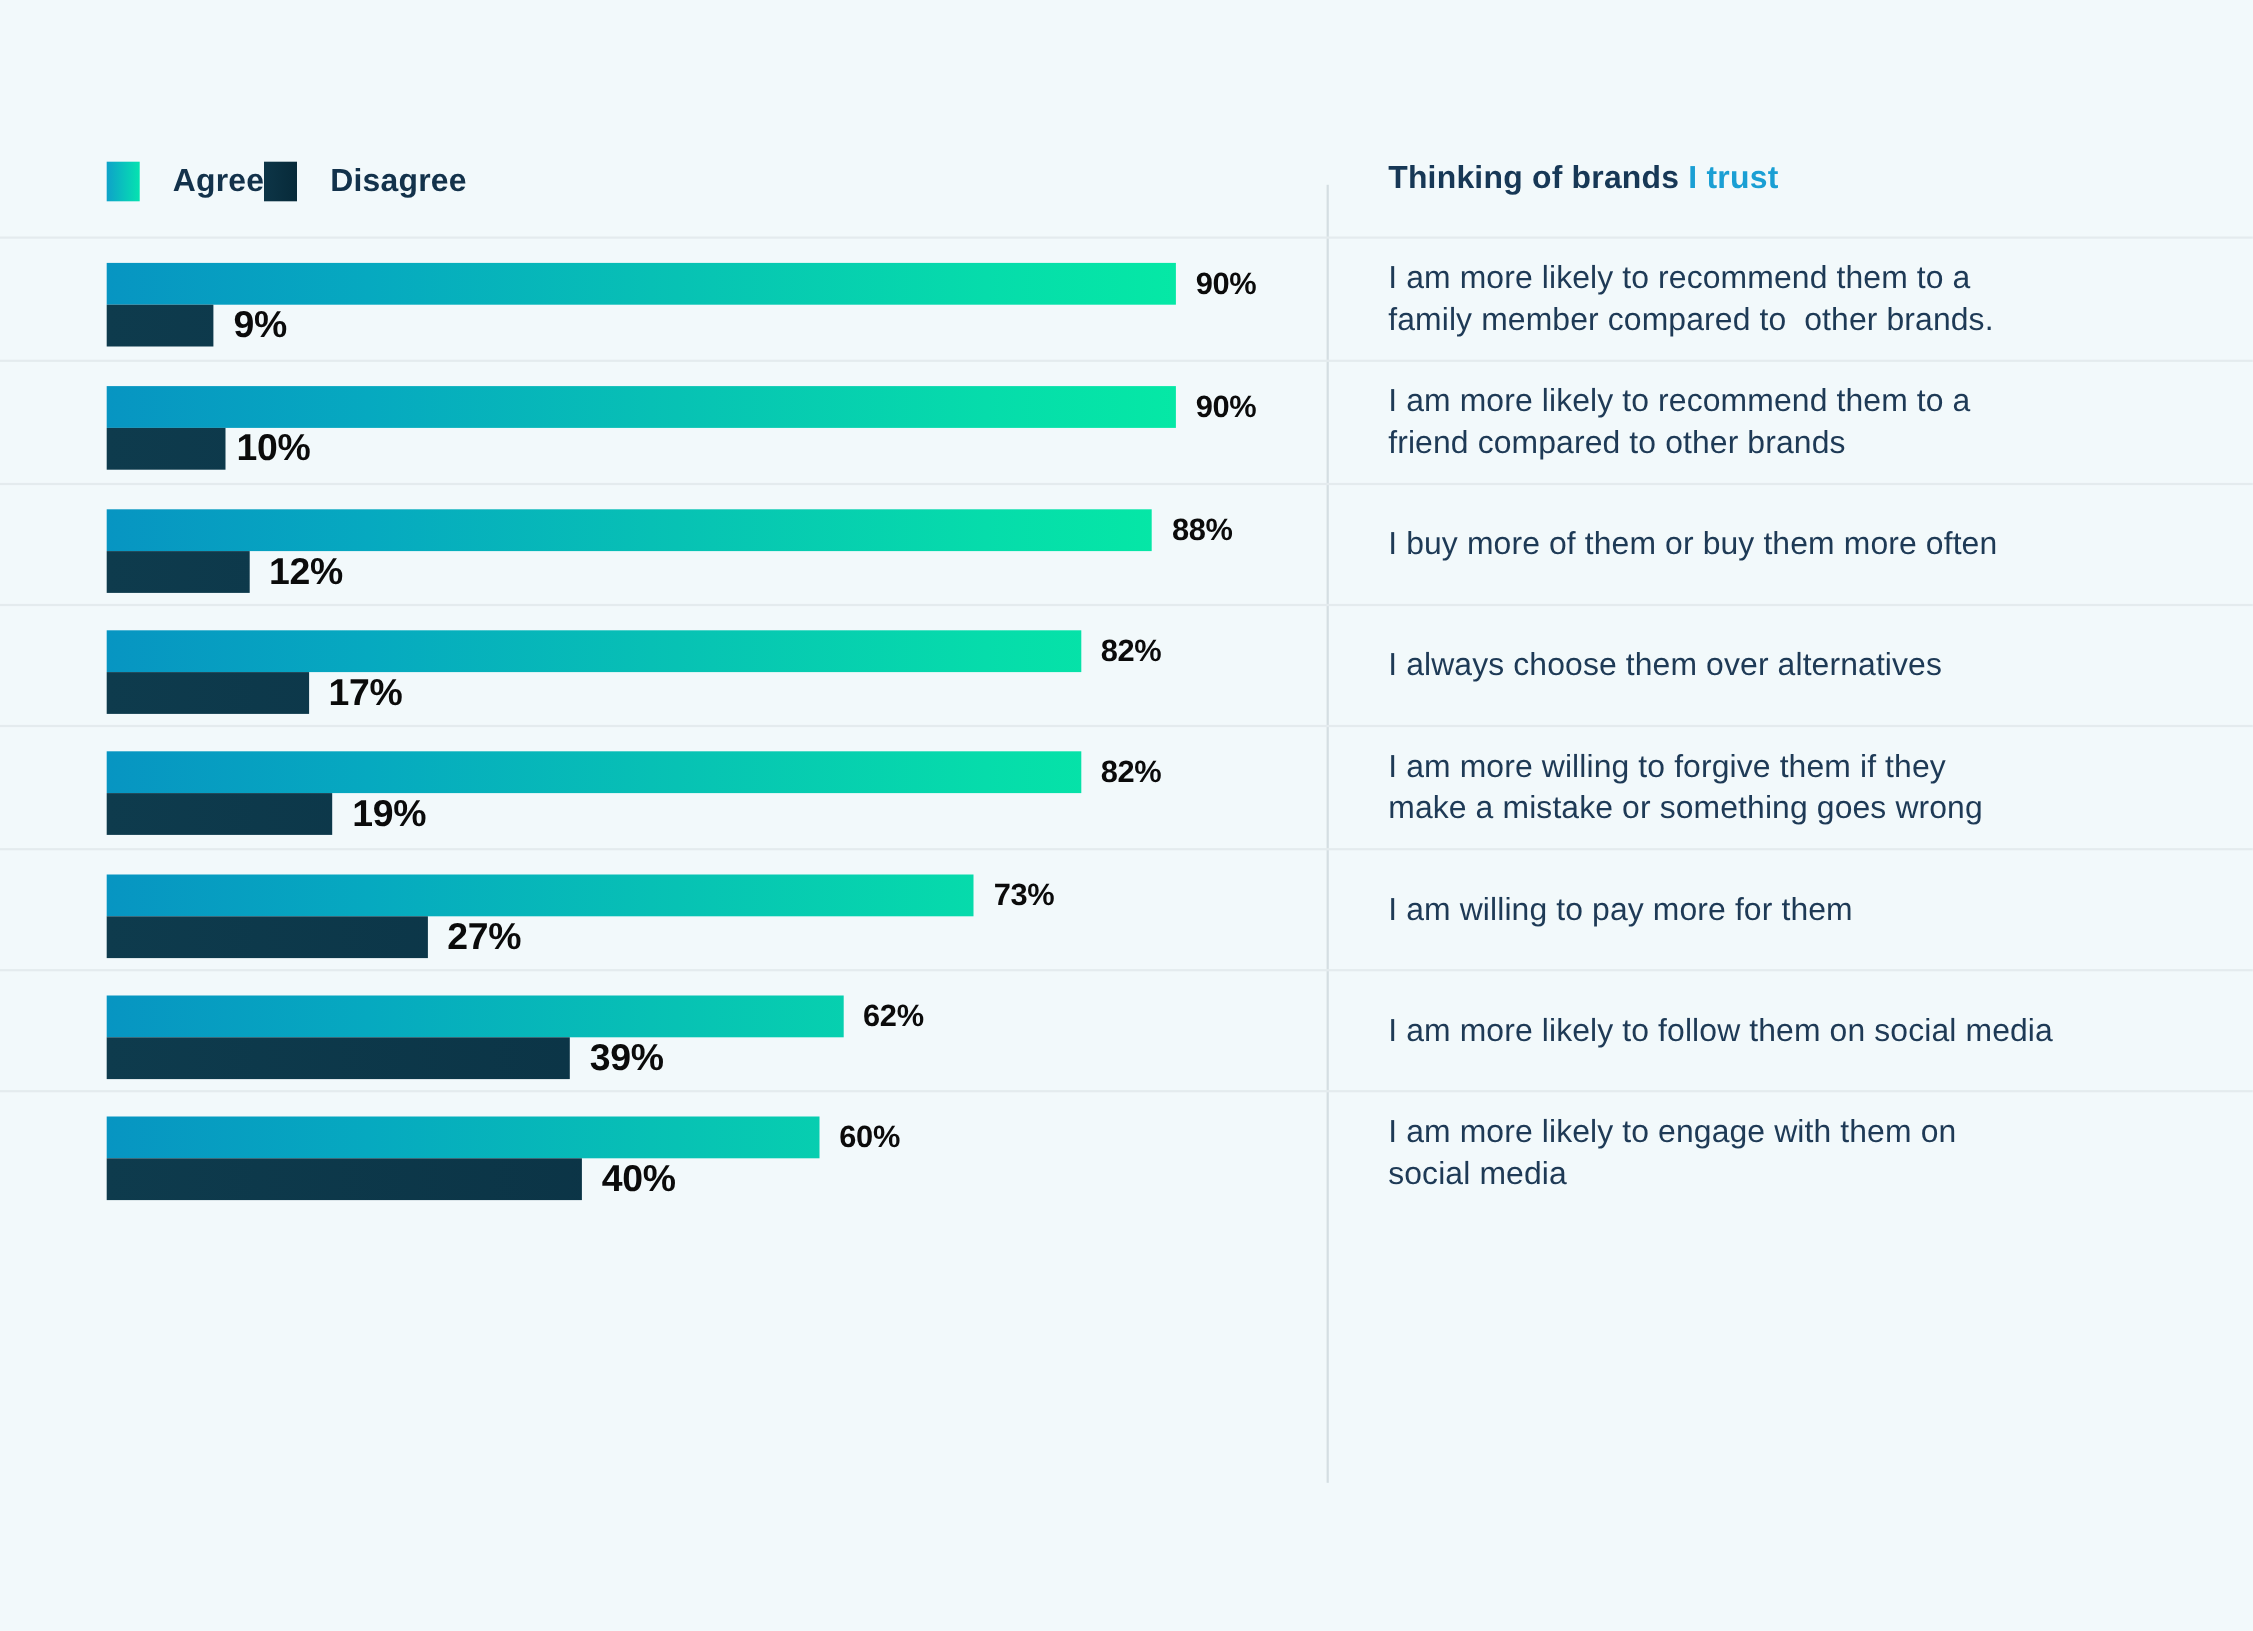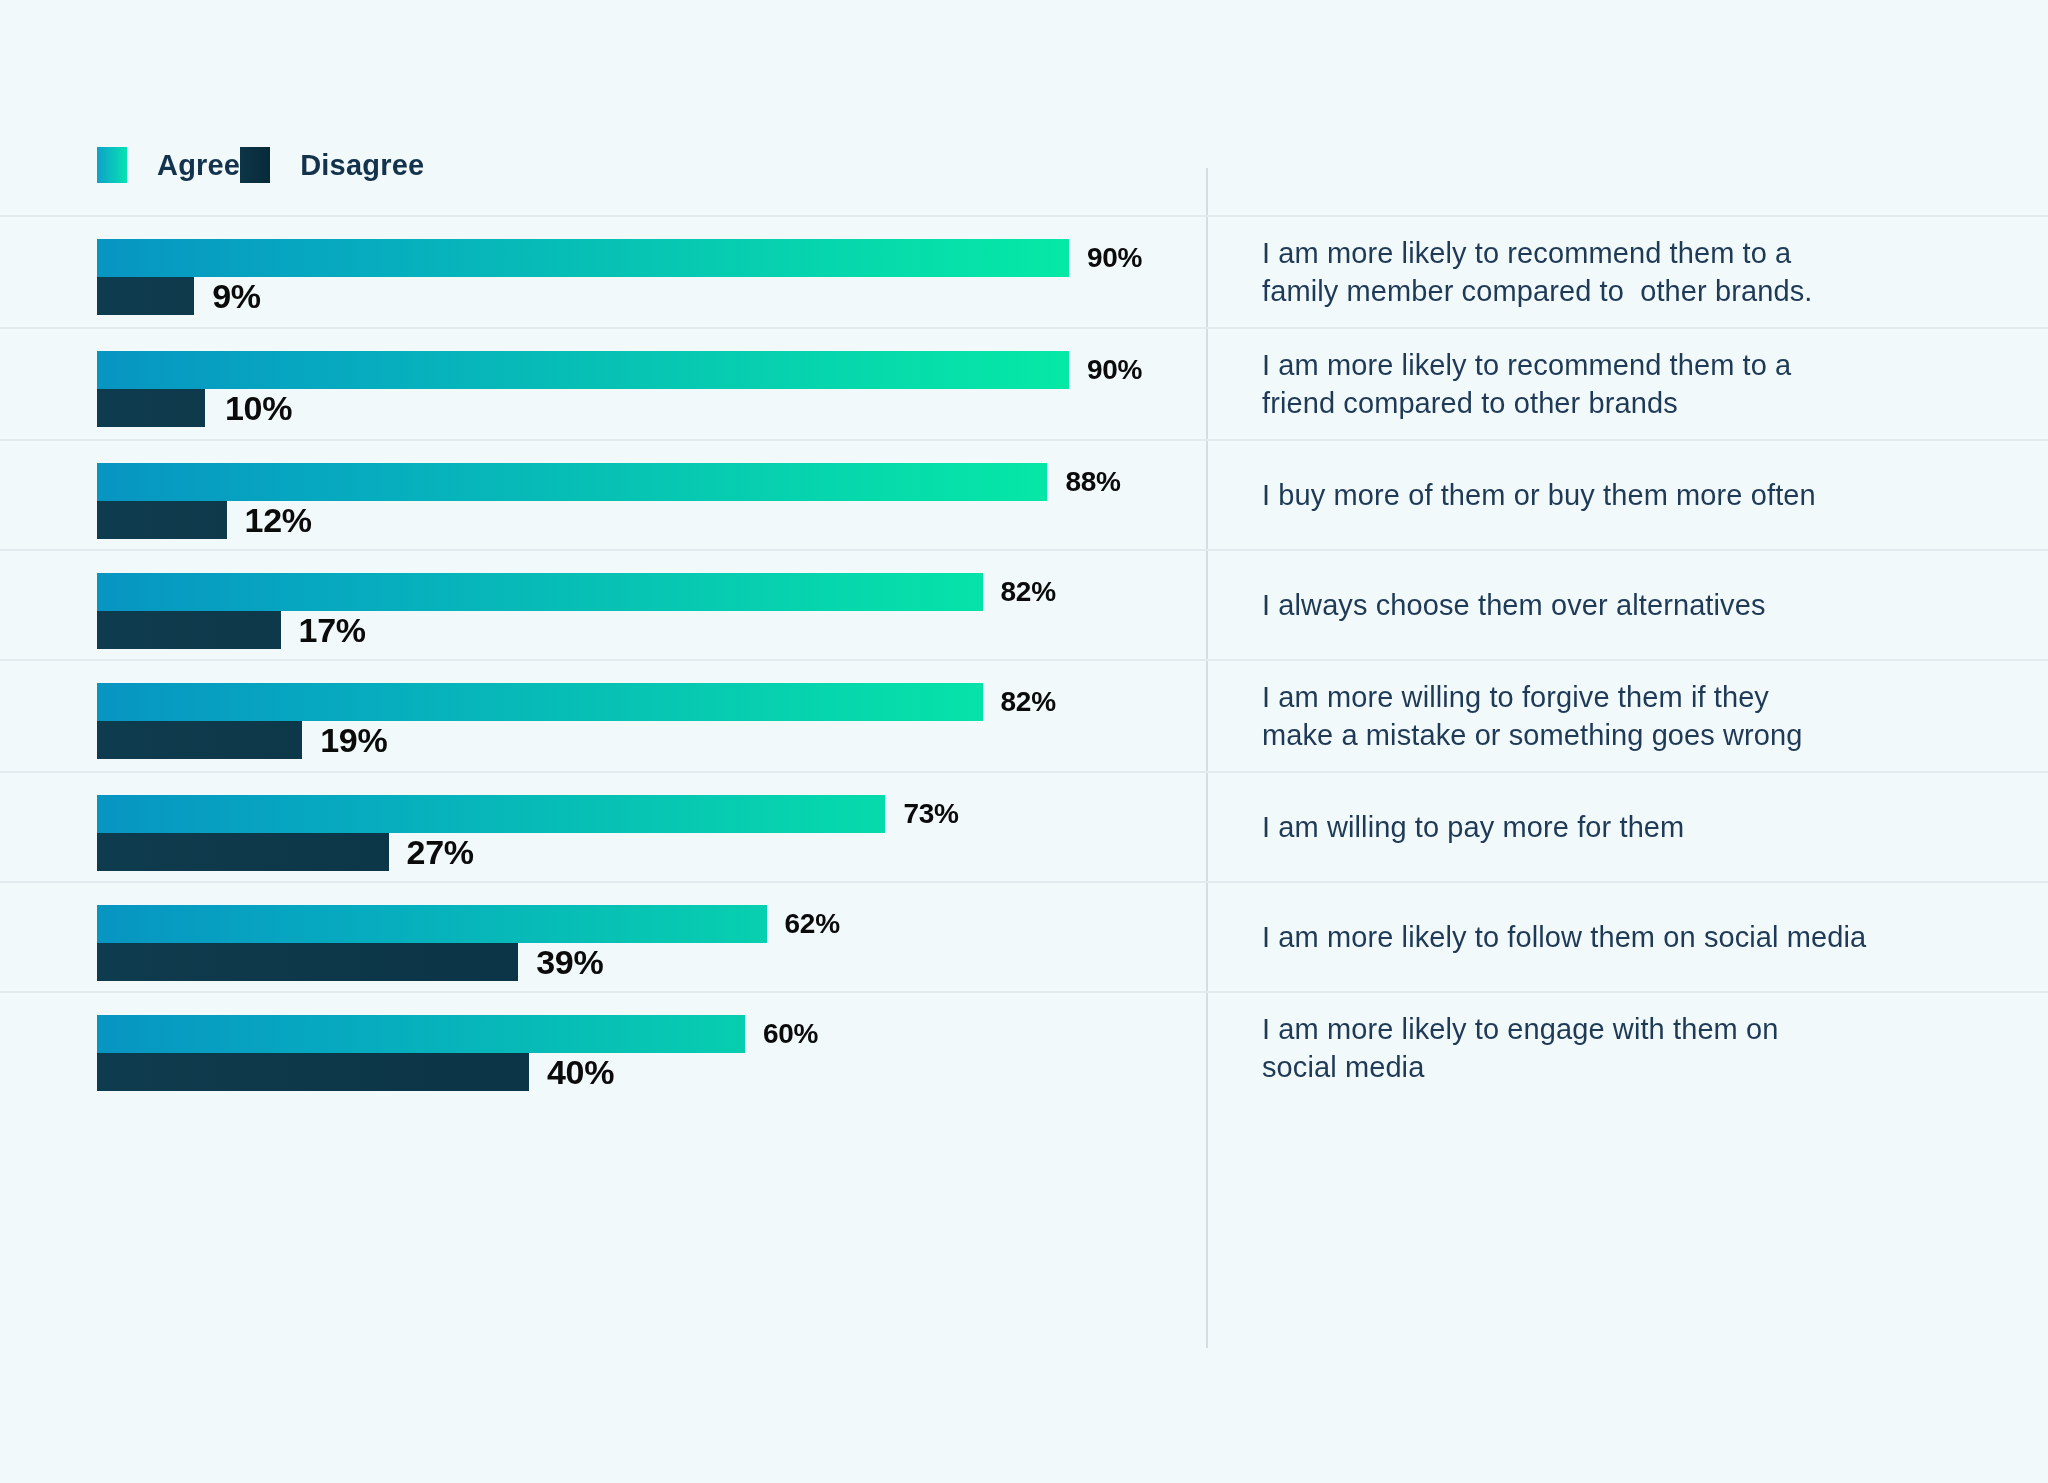--- a/index.html
+++ b/index.html
@@ -169,20 +169,23 @@
     <div class="legend-item">
       <span class="legend-swatch agree"></span>
       <span class="legend-label">Agree</span>
     </div>
     <div class="legend-item">
       <span class="legend-swatch disagree"></span>
       <span class="legend-label">Disagree</span>
     </div>
   </div>
 
+  <div class="col-heading">
+    <span>Thinking of brands </span><span class="accent">I trust</span>
+  </div>
 
   <div class="v-divider"></div>
 
   <div class="rows" id="rows">
       <div class="row h2">
         <div class="bars">
           <div class="bar-line agree">
             <div class="bar" style="width: 972px;"></div>
             <span class="bar-value" style="left: 990px;">90%</span>
           </div>
@@ -197,21 +200,21 @@
         </div>
       </div>
       <div class="row h2">
         <div class="bars">
           <div class="bar-line agree">
             <div class="bar" style="width: 972px;"></div>
             <span class="bar-value" style="left: 990px;">90%</span>
           </div>
           <div class="bar-line disagree">
             <div class="bar dark" style="width: 108px;"></div>
-            <span class="bar-value" style="left: 128px;">10%</span>
+            <span class="bar-value" style="left: 118px;">10%</span>
           </div>
         </div>
         <div class="statement">
           <span class="statement-text">I am more likely to recommend them to a
 friend compared to other brands</span>
         </div>
       </div>
       <div class="row h1">
         <div class="bars">
           <div class="bar-line agree">

